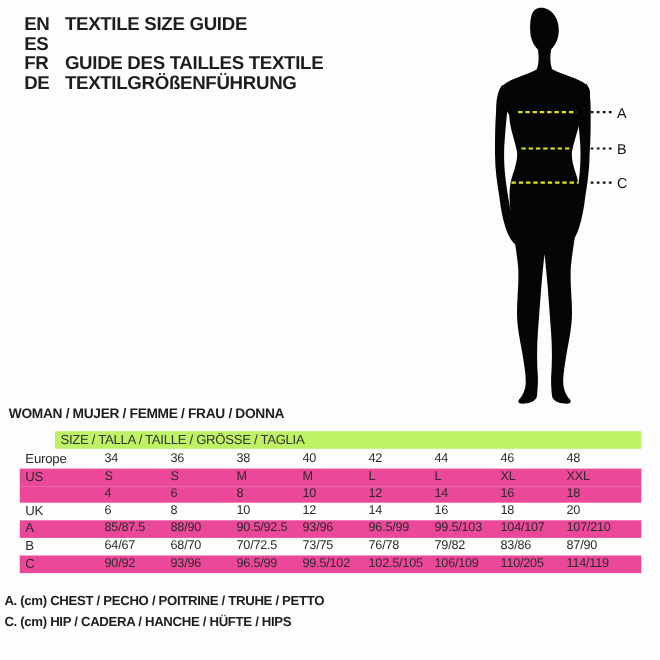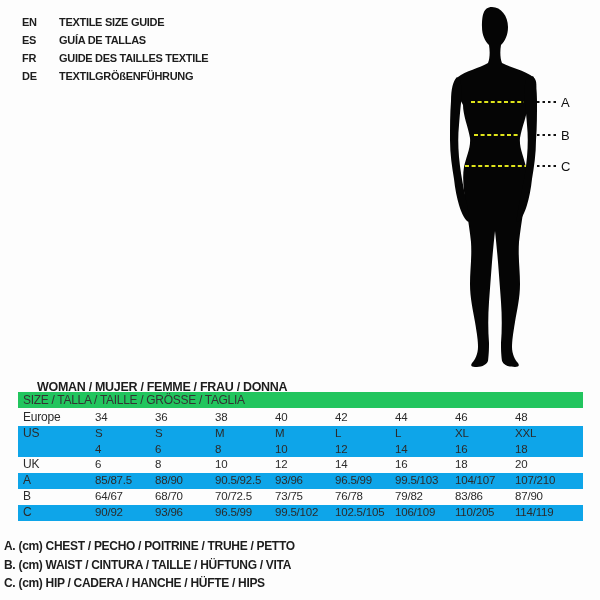--- a/index.html
+++ b/index.html
@@ -1,54 +1,53 @@
 <!DOCTYPE html>
 <html><head>
 <meta charset="utf-8">
 <style>
   html,body{margin:0;padding:0;background:#fbfbfb;}
   .page{position:relative;width:600px;height:600px;background:#fdfdfd;overflow:hidden;
         font-family:"Liberation Sans",sans-serif;color:#1d1d1d;}
   
   .lang-list{position:absolute;left:22px;top:13px;}
-  .lang-row{display:flex;height:18px;line-height:18px;font-size:11px;font-weight:bold;letter-spacing:-0.3px;}
+  .lang-row{display:flex;height:18px;line-height:18px;font-size:17px;font-weight:bold;letter-spacing:-0.3px;}
   .lang-code{width:37px;flex:0 0 37px;}
   
   .figure{position:absolute;left:430px;top:0;width:170px;height:380px;}
   .figure svg{position:absolute;left:0;top:0;}
   .marker-label{position:absolute;left:131px;font-size:13px;line-height:15px;color:#111;}
   .marker-a{top:95px;}.marker-b{top:128px;}.marker-c{top:159px;}
   
-  .section-heading{position:absolute;left:37px;top:369px;font-size:12.5px;font-weight:bold;letter-spacing:-0.3px;margin-top:11px;}
+  .section-heading{position:absolute;left:8px;top:369px;font-size:12.5px;font-weight:bold;letter-spacing:-0.3px;}
   
   .size-table{position:absolute;left:18px;top:392px;width:565px;}
-  .table-header{height:16px;line-height:16px;background:#22c55e;color:#333;
-                font-size:12px;padding-left:5px;letter-spacing:-0.3px;}
+  .table-header{height:16px;line-height:16px;background:#bef264;color:#333;
+                font-size:12px;padding-left:5px;letter-spacing:-0.3px;margin-left:32px;}
   .table-rows{margin-top:2px;}
   .t-row{display:flex;height:15.8px;line-height:15.8px;font-size:11.5px;color:#2b2b2b;letter-spacing:-0.2px;}
-  .t-row.shaded{background:#0ea5e9;}
+  .t-row.shaded{background:#ec4899;}
   .row-label{flex:0 0 77px;width:77px;padding-left:5px;box-sizing:border-box;font-size:12px;}
   .cell{flex:0 0 60px;width:60px;text-align:left;}
   
   .legend{position:absolute;left:4px;top:537px;}
   .legend-line{height:18.7px;line-height:18.7px;font-size:12px;font-weight:bold;letter-spacing:-0.3px;}
 </style>
 </head>
 <body>
 
 <div class="page">
 
   <div class="lang-list">
       <div class="lang-row">
         <span class="lang-code">EN</span>
         <span>TEXTILE SIZE GUIDE</span>
       </div>
       <div class="lang-row">
         <span class="lang-code">ES</span>
-        <span>GUÍA DE TALLAS</span>
       </div>
       <div class="lang-row">
         <span class="lang-code">FR</span>
         <span>GUIDE DES TAILLES TEXTILE</span>
       </div>
       <div class="lang-row">
         <span class="lang-code">DE</span>
         <span>TEXTILGRÖßENFÜHRUNG</span>
       </div>
     </div>
@@ -220,17 +219,16 @@
           <div class="cell">102.5/105</div>
           <div class="cell">106/109</div>
           <div class="cell">110/205</div>
           <div class="cell">114/119</div>
         </div>
       </div>
   </div>
 
   <div class="legend">
       <div class="legend-line">A. (cm) CHEST / PECHO / POITRINE / TRUHE / PETTO</div>
-      <div class="legend-line">B. (cm) WAIST / CINTURA / TAILLE / HÜFTUNG / VITA</div>
       <div class="legend-line">C. (cm) HIP / CADERA / HANCHE / HÜFTE / HIPS</div>
     </div>
 
 </div>
 
 </body></html>

